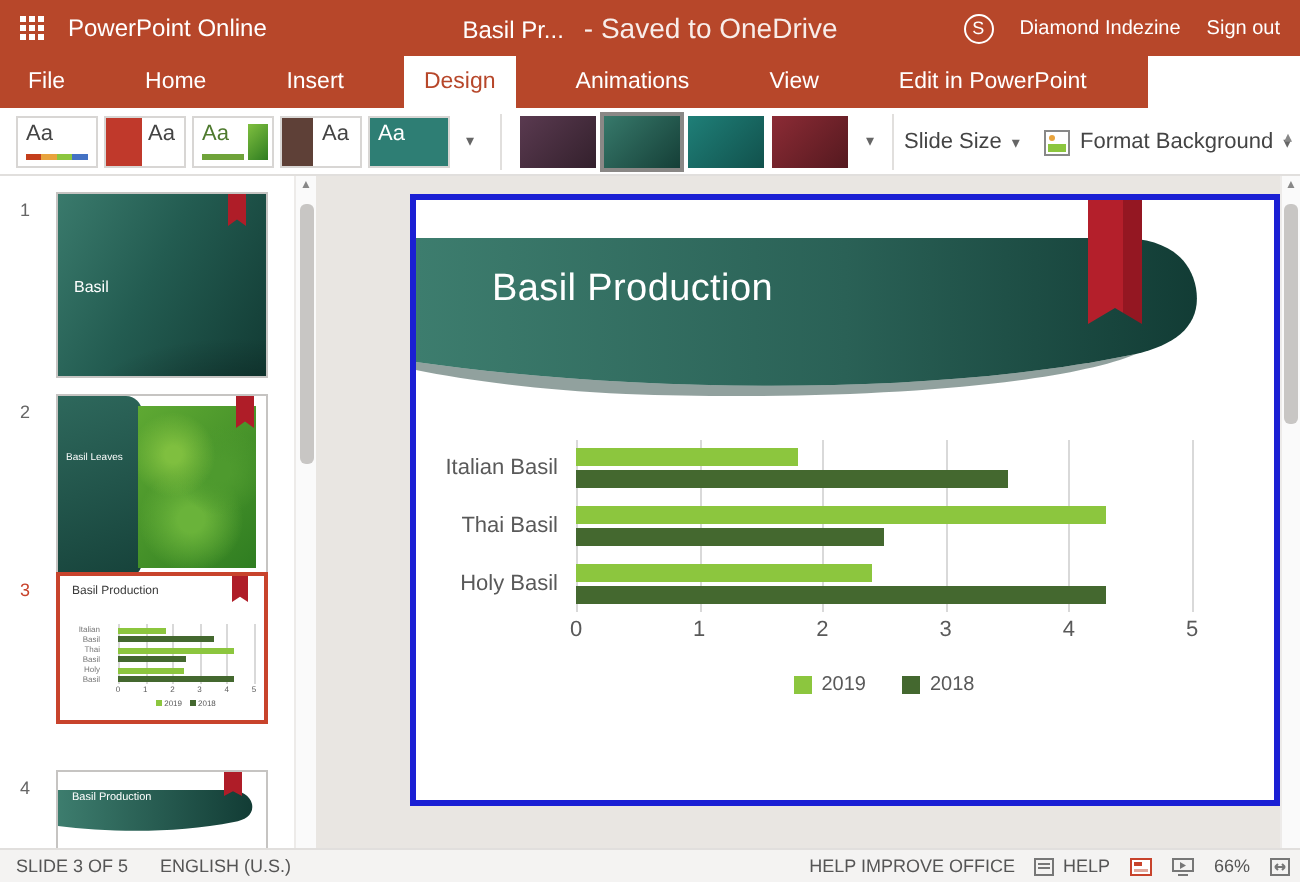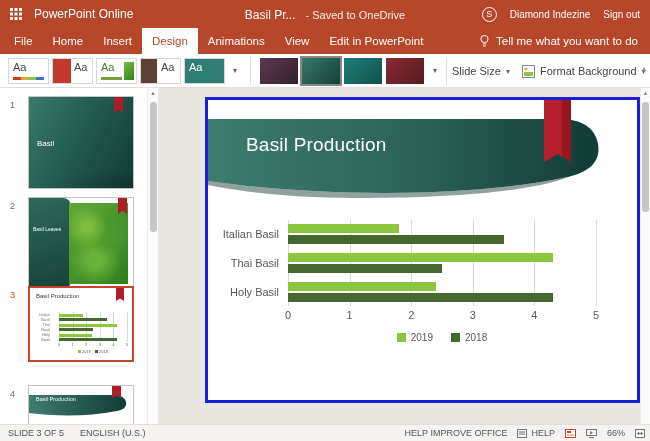--- a/index.html
+++ b/index.html
@@ -6,27 +6,27 @@
   html,body { width:650px; height:441px; }
   body { font-family:"Liberation Sans", sans-serif; position:relative; overflow:hidden; background:#fff; }
   .screen { position:absolute; left:0; top:0; width:650px; height:441px; overflow:hidden; }
 
   
   .topbar { position:absolute; left:0; top:0; width:650px; height:28px; background:#B7472A; color:#fff; }
   .waffle { position:absolute; left:10px; top:8px; width:12px; height:12px; cursor:pointer; }
   .app-name { position:absolute; left:34px; top:0; line-height:28px; font-size:12px; }
   .doc-cluster { position:absolute; left:50%; transform:translateX(-50%); top:0; line-height:28px; white-space:nowrap; }
   .doc-title { font-size:12px; }
-  .saved-status { font-size:11px; color:rgba(255,255,255,.9); margin-left:10px; }
+  .saved-status { font-size:14px; color:rgba(255,255,255,.9); margin-left:10px; }
   .top-right { position:absolute; right:10px; top:0; height:28px; display:flex; align-items:center; gap:13px; }
   .skype-badge { width:15px; height:15px; border:1px solid #fff; border-radius:50%; font-size:9px; line-height:13px; text-align:center; }
   .user-name,.sign-out { font-size:10px; cursor:pointer; }
 
   
-  .tabbar { position:absolute; left:0; top:28px; width:650px; height:26px; background:#B7472A; display:flex; align-items:stretch; padding-left:4px; }
+  .tabbar { position:absolute; left:0; top:28px; width:574px; height:26px; background:#B7472A; display:flex; align-items:stretch; padding-left:4px;gap:20px; }
   .tab { color:#fff; font-size:11.5px; line-height:26px; padding:0 10px; white-space:nowrap; cursor:pointer; }
   .tab.active { background:#fff; color:#B7472A; }
   .tellme { margin-left:auto; display:flex; align-items:center; gap:6px; color:#fff; font-size:11.5px; padding-right:12px; cursor:pointer; white-space:nowrap; }
 
   
   .ribbon { position:absolute; left:0; top:54px; width:650px; height:34px; background:#fff; border-bottom:1px solid #E1DFDD; }
   .theme-card { position:absolute; top:4px; height:26px; width:41px; border:1px solid #D8D6D4; background:#fff; overflow:hidden; cursor:pointer; }
   .tc1{left:8px;} .tc2{left:52px;} .tc3{left:96px;} .tc4{left:140px; background:linear-gradient(90deg,#5E4037 0 40%,#fff 40%);} .tc5{left:184px; background:#2E7E74;}
   .theme-aa { position:absolute; left:4px; top:2px; font-size:11px; color:#444; }
   .tc2 .theme-aa{left:21px;} .tc4 .theme-aa{left:20px;} .tc5 .theme-aa{color:#fff;}
@@ -90,21 +90,21 @@
   .slide-title { position:absolute; left:38px; top:34px; font-size:19px; letter-spacing:.2px; color:#fff; z-index:2; }
   .red-ribbon { position:absolute; left:336px; top:0; width:27px; height:62px; z-index:3;
     background:linear-gradient(90deg,#B41F2B 65%,#941722 65%); clip-path:polygon(0 0,100% 0,100% 100%,50% 87%,0 100%); }
 
   
   .bar-chart { display:grid; }
   .bar-chart.full { position:absolute; left:4px; top:120px; width:384px; grid-template-columns:76px 1fr; grid-template-rows:86px 20px 22px; z-index:2; }
   .bc-labels { grid-column:1; grid-row:1; display:flex; flex-direction:column; justify-content:space-around; text-align:right; padding-right:9px; }
   .bc-plot { grid-column:2; grid-row:1; position:relative; display:flex; flex-direction:column; justify-content:space-around; }
   .bc-axis { grid-column:2; grid-row:2; position:relative; }
-  .bc-legend { grid-column:2; grid-row:3; display:flex; justify-content:center; align-items:center; }
+  .bc-legend { grid-column:2; grid-row:3; display:flex; justify-content:center; align-items:flex-end; }
   .full .bc-label { font-size:11px; color:#595959; }
   .bc-grid { position:absolute; top:0; bottom:0; width:1px; background:#D9D9D9; }
   .bc-row { position:relative; display:flex; flex-direction:column; }
   .full .bc-row { gap:2px; }
   .full .bc-bar { height:9px; }
   .bc-tick { position:absolute; transform:translateX(-50%); color:#595959; }
   .full .bc-tick { font-size:11px; top:3px; }
   .bc-leg-entry { display:inline-flex; align-items:center; color:#595959; }
   .full .bc-leg-entry { font-size:10px; margin:0 9px; }
   .bc-swatch { display:inline-block; }

